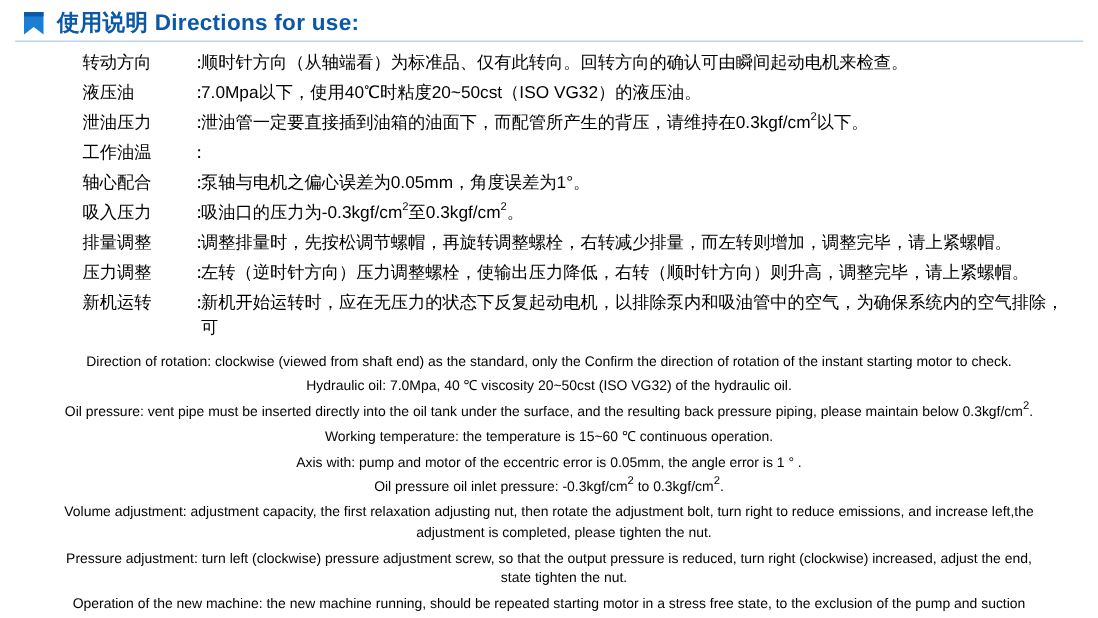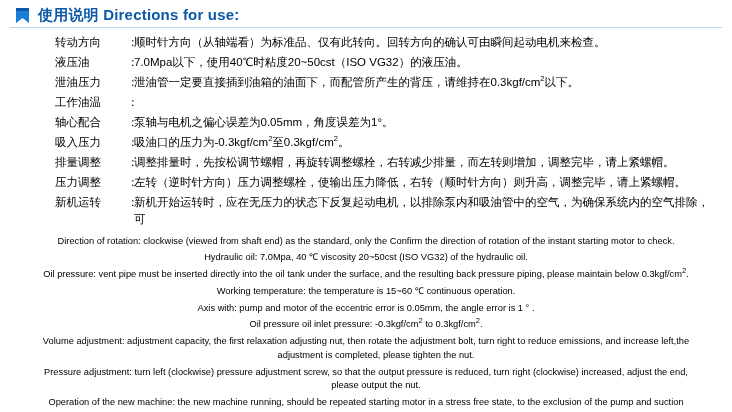--- a/index.html
+++ b/index.html
@@ -185,21 +185,21 @@
     <p class="en-p">Axis with: pump and motor of the eccentric error is 0.05mm, the angle error is 1 ° .</p>
     <p class="en-p">Oil pressure oil inlet pressure: -0.3kgf/cm<sup>2</sup> to 0.3kgf/cm<sup>2</sup>.</p>
 
     <p class="en-p">
       <span>Volume adjustment: adjustment capacity, the first relaxation adjusting nut, then rotate the adjustment bolt, turn right to reduce emissions, and increase left,the</span>
       <span class="indent">adjustment is completed, please tighten the nut.</span>
     </p>
 
     <p class="en-p">
       <span>Pressure adjustment: turn left (clockwise) pressure adjustment screw, so that the output pressure is reduced, turn right (clockwise) increased, adjust the end,</span>
-      <span class="indent">please output the nut.</span>
+      <span class="indent">state tighten the nut.</span>
     </p>
 
     <p class="en-p">
       <span>Operation of the new machine:  the new machine running, should be repeated starting motor in a stress free  state,  to the exclusion of  the pump and  suction</span>
       
     </p>
 
   </div>
 
 </div>

